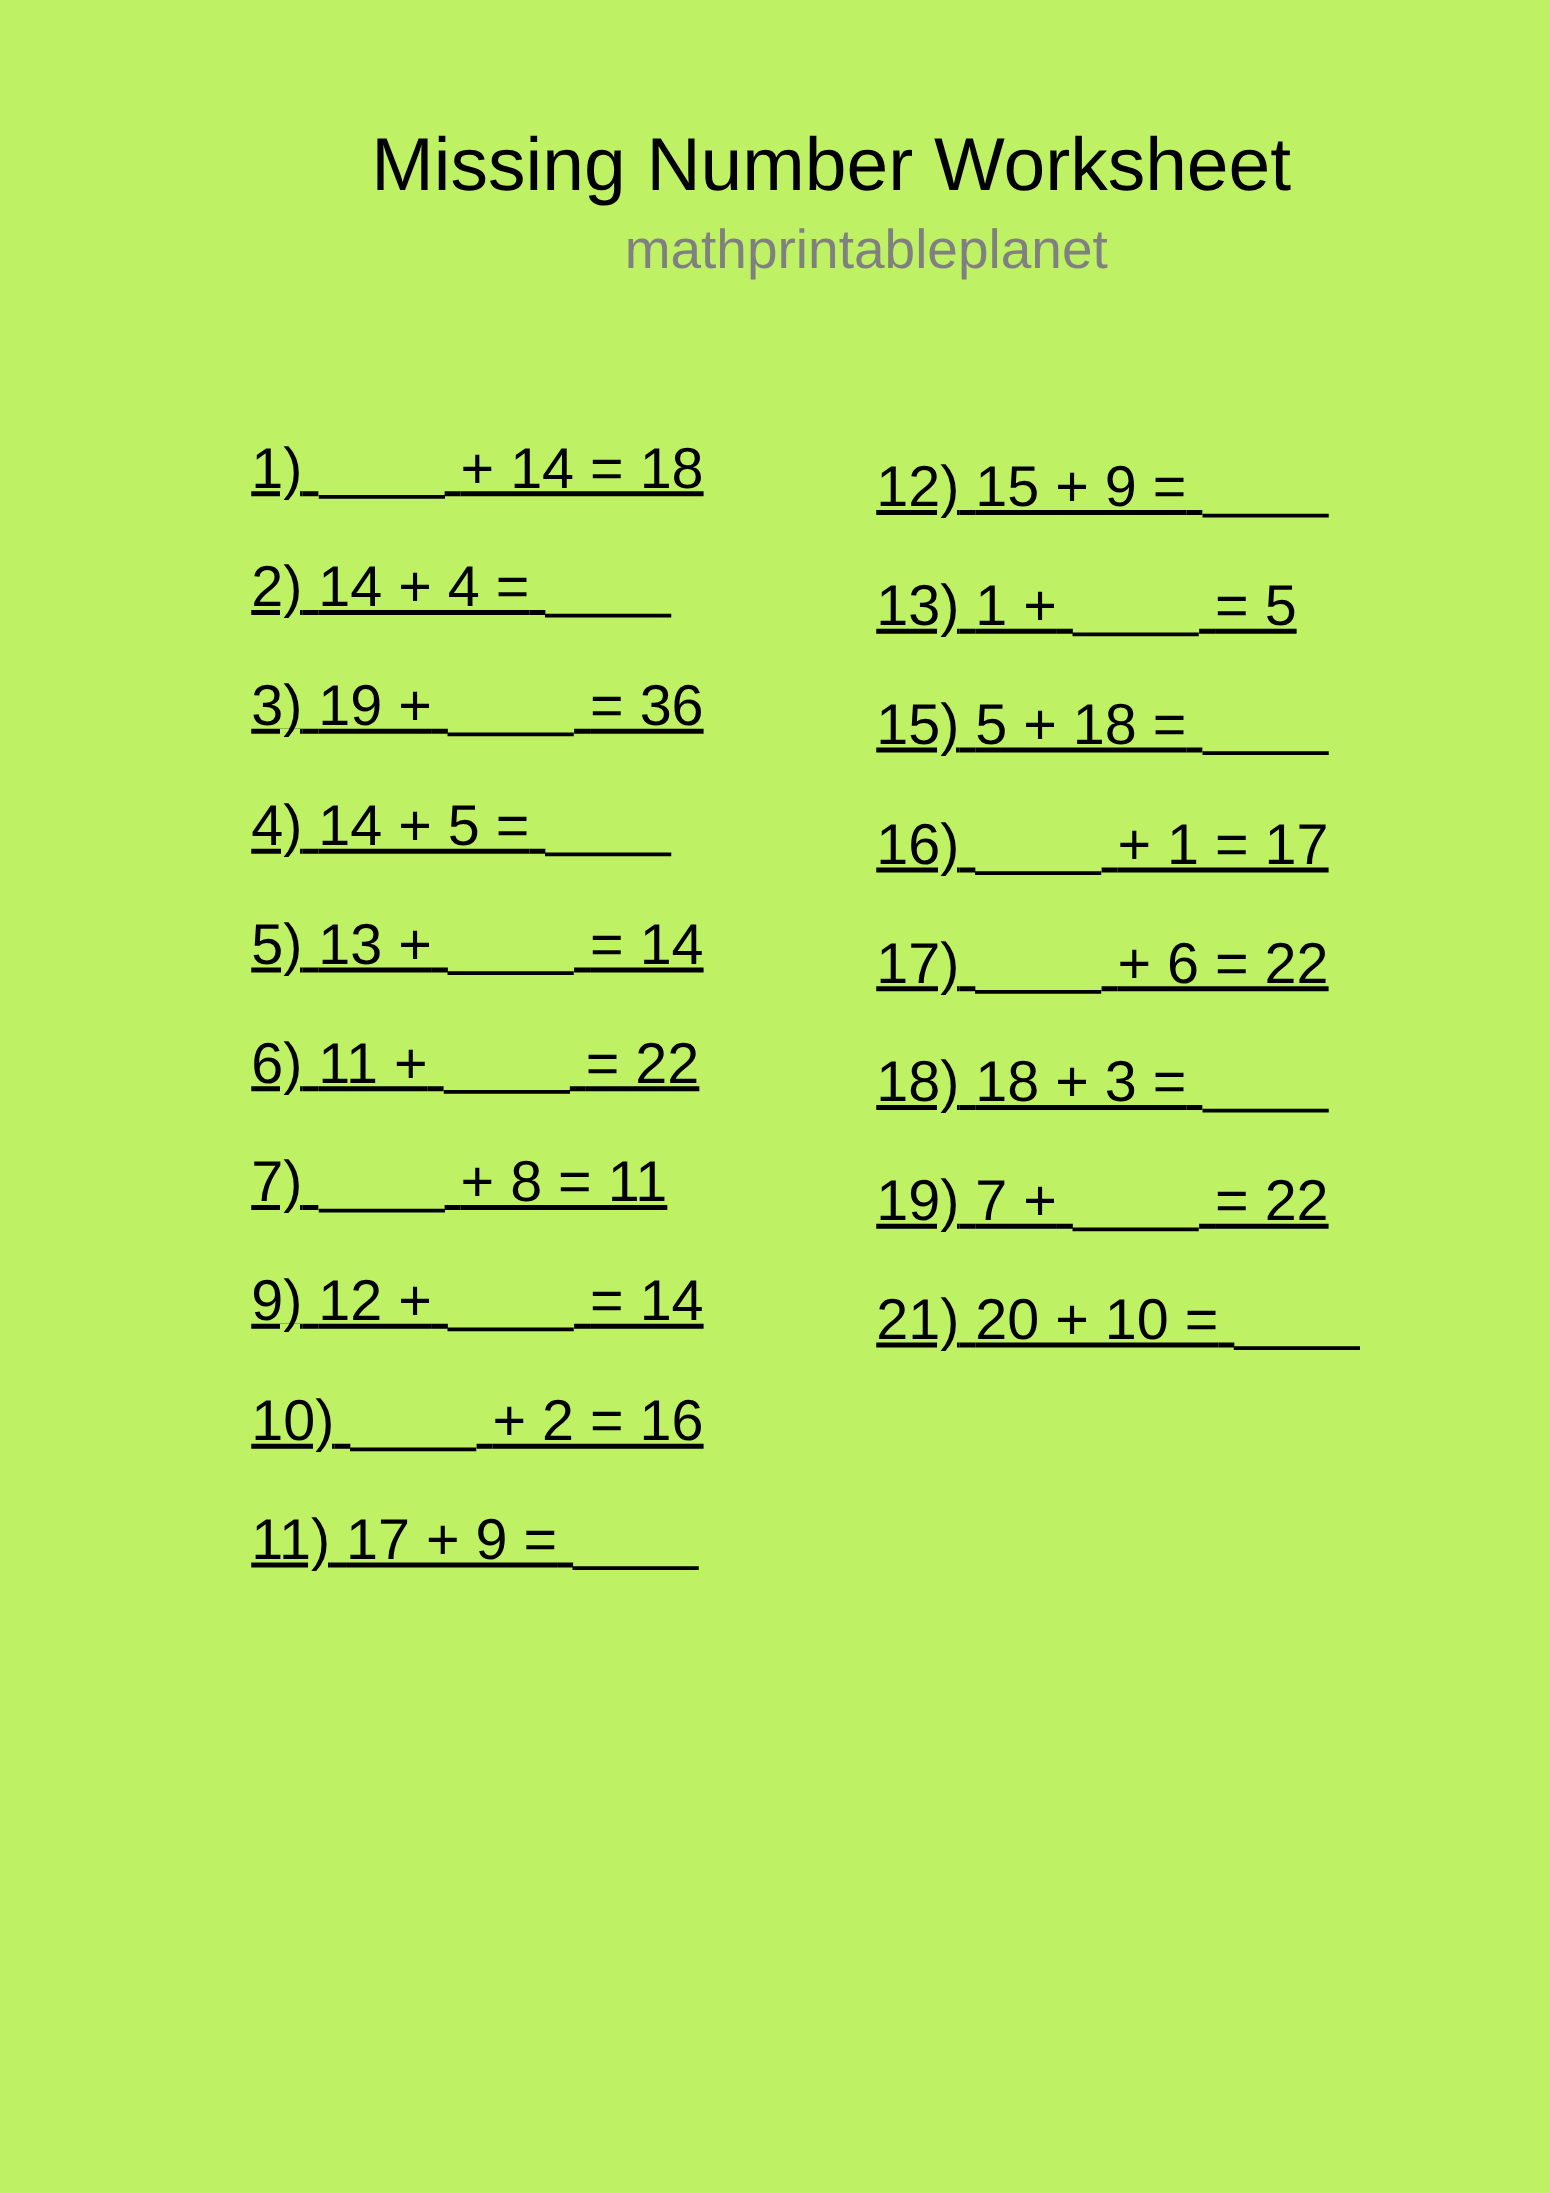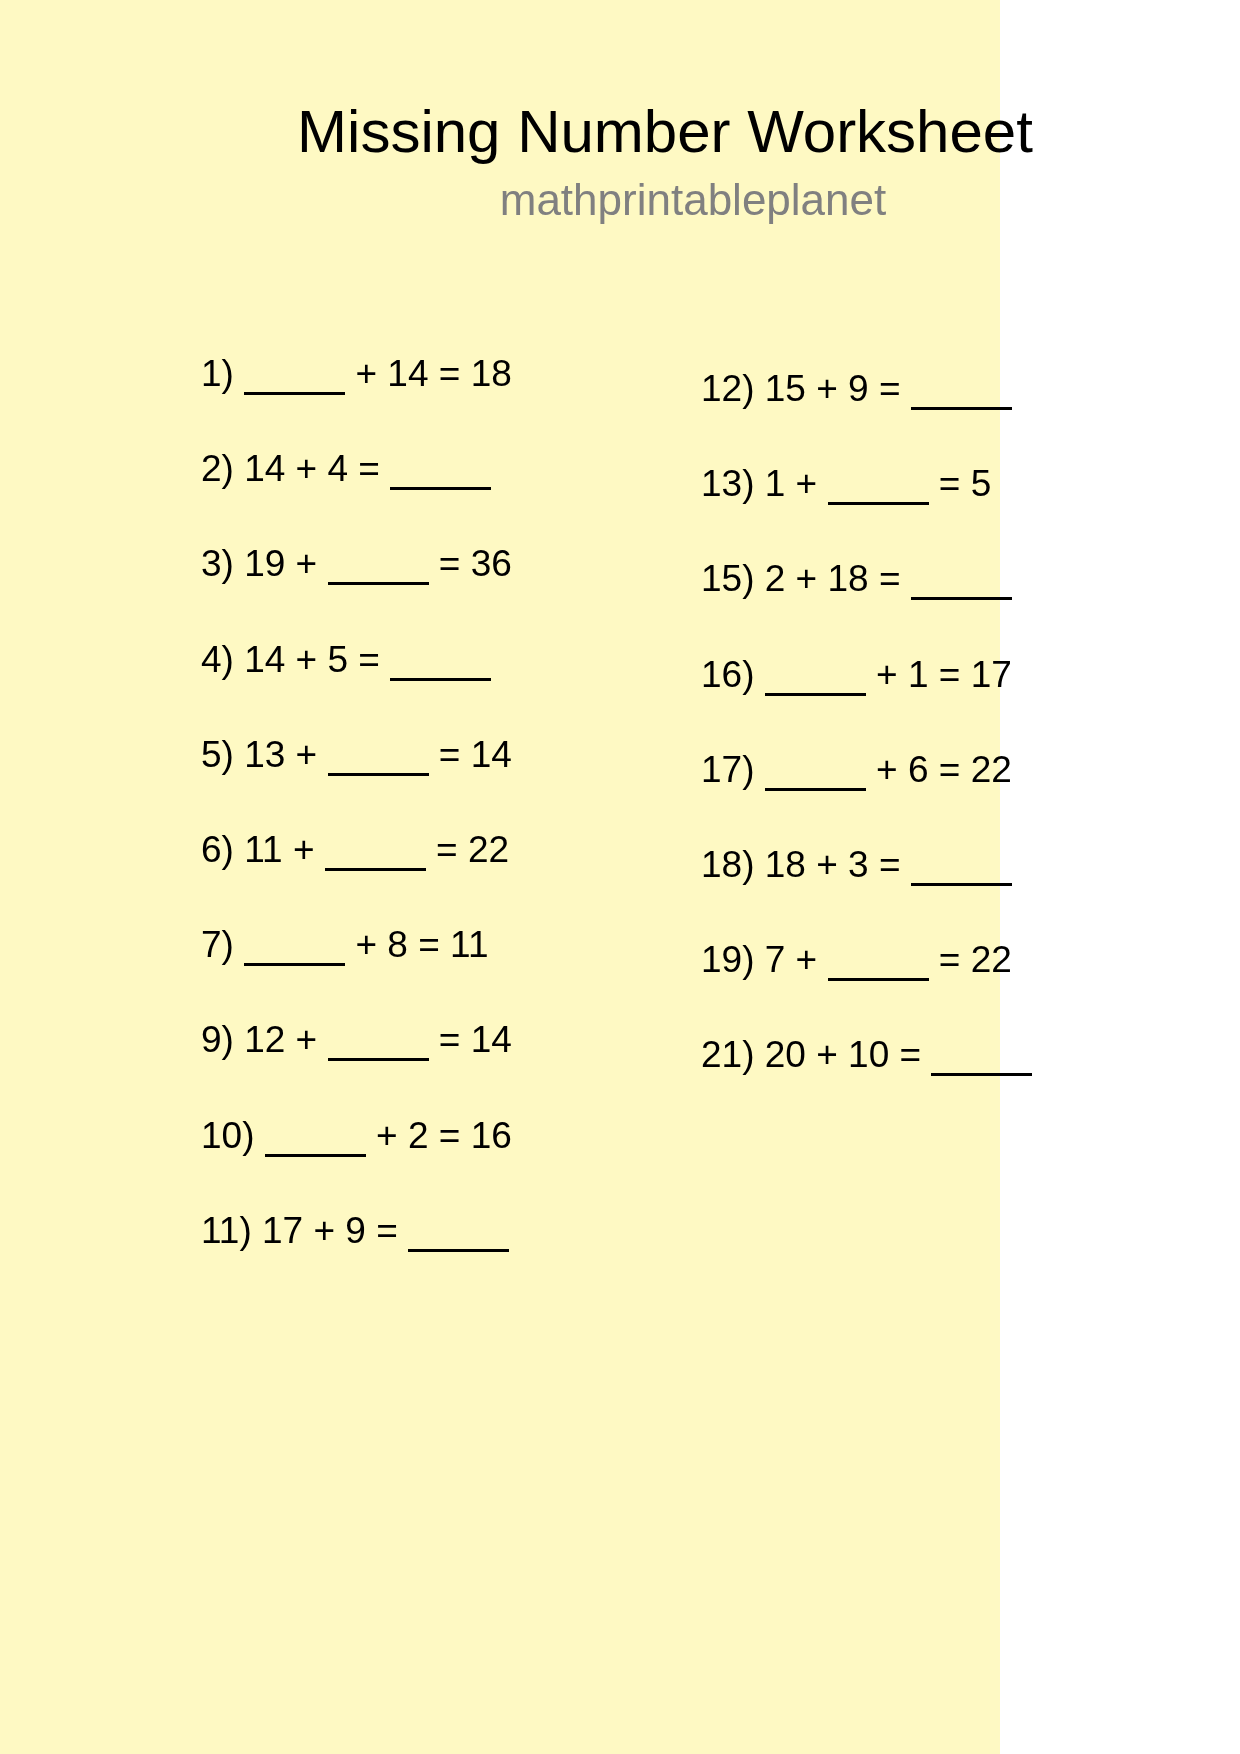--- a/index.html
+++ b/index.html
@@ -11,23 +11,23 @@
       width: 1240px;
       height: 1754px;
       position: relative;
       overflow: hidden;
       font-family: "Liberation Sans", sans-serif;
       color: #000000;
     }
     .page {
       position: absolute;
       left: 0; top: 0;
-      width: 1000px;
+      width: 1240px;
       height: 1754px;
-      background: #fef9c3;
+      background: #bef264;
     }
     .title {
       position: absolute;
       left: 0;
       width: 1330px;
       top: 96px;
       text-align: center;
       font-size: 60px;
       line-height: 72px;
       font-weight: normal;
@@ -46,23 +46,24 @@
       white-space: nowrap;
     }
     .column {
       position: absolute;
       top: 346px;
     }
     .column.left { left: 201px; }
     .column.right { left: 701px; margin-top: 15px; }
     .problem {
       height: 95.2px;
-      font-size: 37px;
+      font-size: 46px;
       line-height: 56px;
       white-space: nowrap;
+      text-decoration: underline;
     }
     .blank {
       display: inline-block;
       width: 101px;
       height: 38px;
       border-bottom: 3px solid #000000;
       vertical-align: -9px;
       box-sizing: border-box;
     }
     .num, .txt { display: inline; }
@@ -82,20 +83,20 @@
       <div class="problem"><span class="num">5)</span> <span class="txt">13 +</span> <span class="blank" title="____"></span> <span class="txt">= 14</span></div>
       <div class="problem"><span class="num">6)</span> <span class="txt">11 +</span> <span class="blank" title="____"></span> <span class="txt">= 22</span></div>
       <div class="problem"><span class="num">7)</span> <span class="blank" title="____"></span> <span class="txt">+ 8 = 11</span></div>
       <div class="problem"><span class="num">9)</span> <span class="txt">12 +</span> <span class="blank" title="____"></span> <span class="txt">= 14</span></div>
       <div class="problem"><span class="num">10)</span> <span class="blank" title="____"></span> <span class="txt">+ 2 = 16</span></div>
       <div class="problem"><span class="num">11)</span> <span class="txt">17 + 9 =</span> <span class="blank" title="____"></span></div>
     </div>
   <div class="column right">
       <div class="problem"><span class="num">12)</span> <span class="txt">15 + 9 =</span> <span class="blank" title="____"></span></div>
       <div class="problem"><span class="num">13)</span> <span class="txt">1 +</span> <span class="blank" title="____"></span> <span class="txt">= 5</span></div>
-      <div class="problem"><span class="num">15)</span> <span class="txt">2 + 18 =</span> <span class="blank" title="____"></span></div>
+      <div class="problem"><span class="num">15)</span> <span class="txt">5 + 18 =</span> <span class="blank" title="____"></span></div>
       <div class="problem"><span class="num">16)</span> <span class="blank" title="____"></span> <span class="txt">+ 1 = 17</span></div>
       <div class="problem"><span class="num">17)</span> <span class="blank" title="____"></span> <span class="txt">+ 6 = 22</span></div>
       <div class="problem"><span class="num">18)</span> <span class="txt">18 + 3 =</span> <span class="blank" title="____"></span></div>
       <div class="problem"><span class="num">19)</span> <span class="txt">7 +</span> <span class="blank" title="____"></span> <span class="txt">= 22</span></div>
       <div class="problem"><span class="num">21)</span> <span class="txt">20 + 10 =</span> <span class="blank" title="____"></span></div>
     </div>
 </div>
 
 </body></html>

